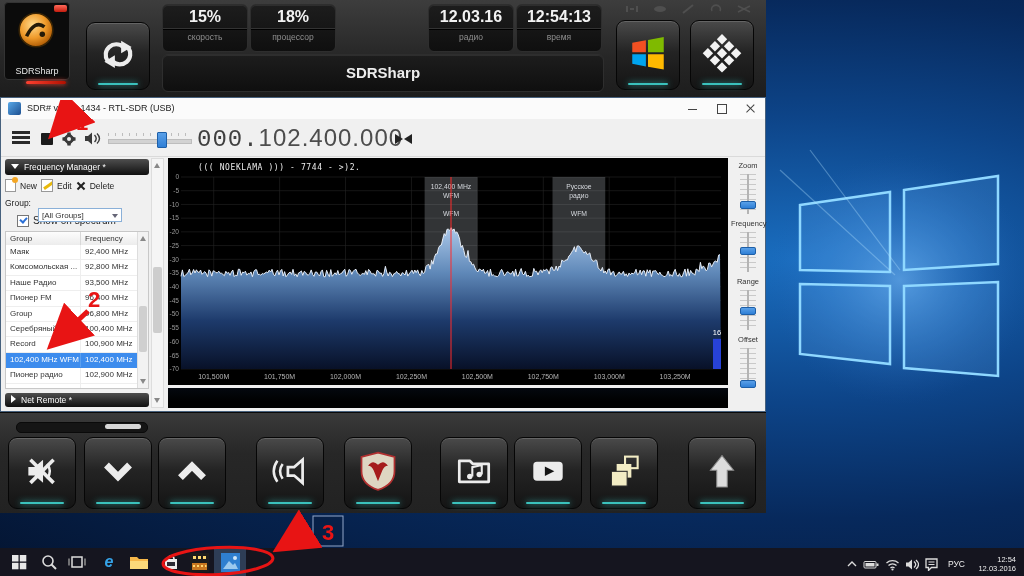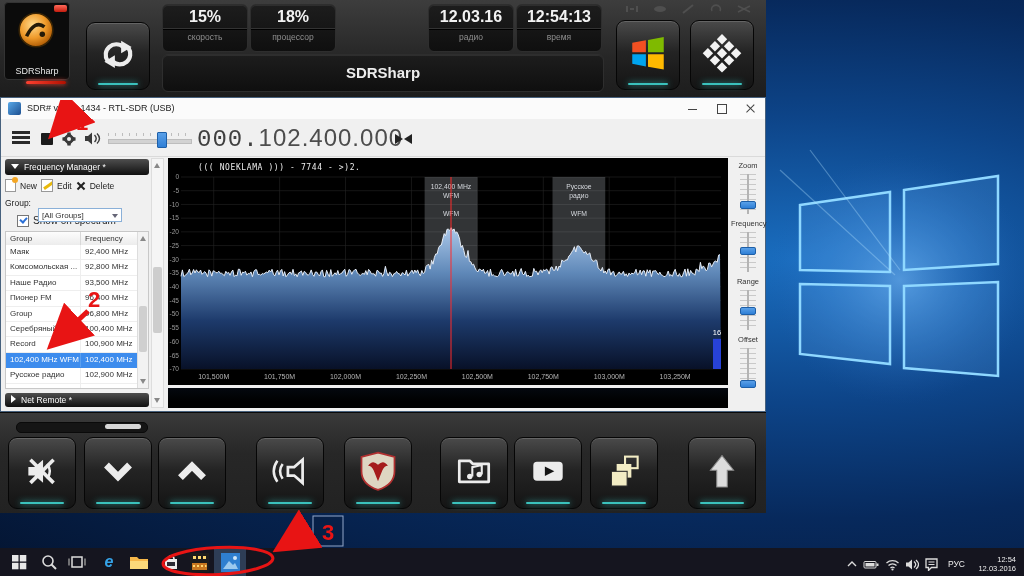--- a/index.html
+++ b/index.html
@@ -335,21 +335,21 @@
             </div>
             <div class="fm-row">
               <div class="c1">Record</div>
               <div class="c2">100,900 MHz</div>
             </div>
             <div class="fm-row selected">
               <div class="c1">102,400 MHz WFM</div>
               <div class="c2">102,400 MHz</div>
             </div>
             <div class="fm-row">
-              <div class="c1">Русское радио</div>
+              <div class="c1">Пионер радио</div>
               <div class="c2">102,900 MHz</div>
             </div>
             <div class="fm-row">
               <div class="c1">Европа Плюс</div>
               <div class="c2">103,900 MHz</div>
             </div>
           </div>
         <div class="tbl-scroll">
           <div class="sc-up"></div>
           <div class="tbl-thumb"></div>

